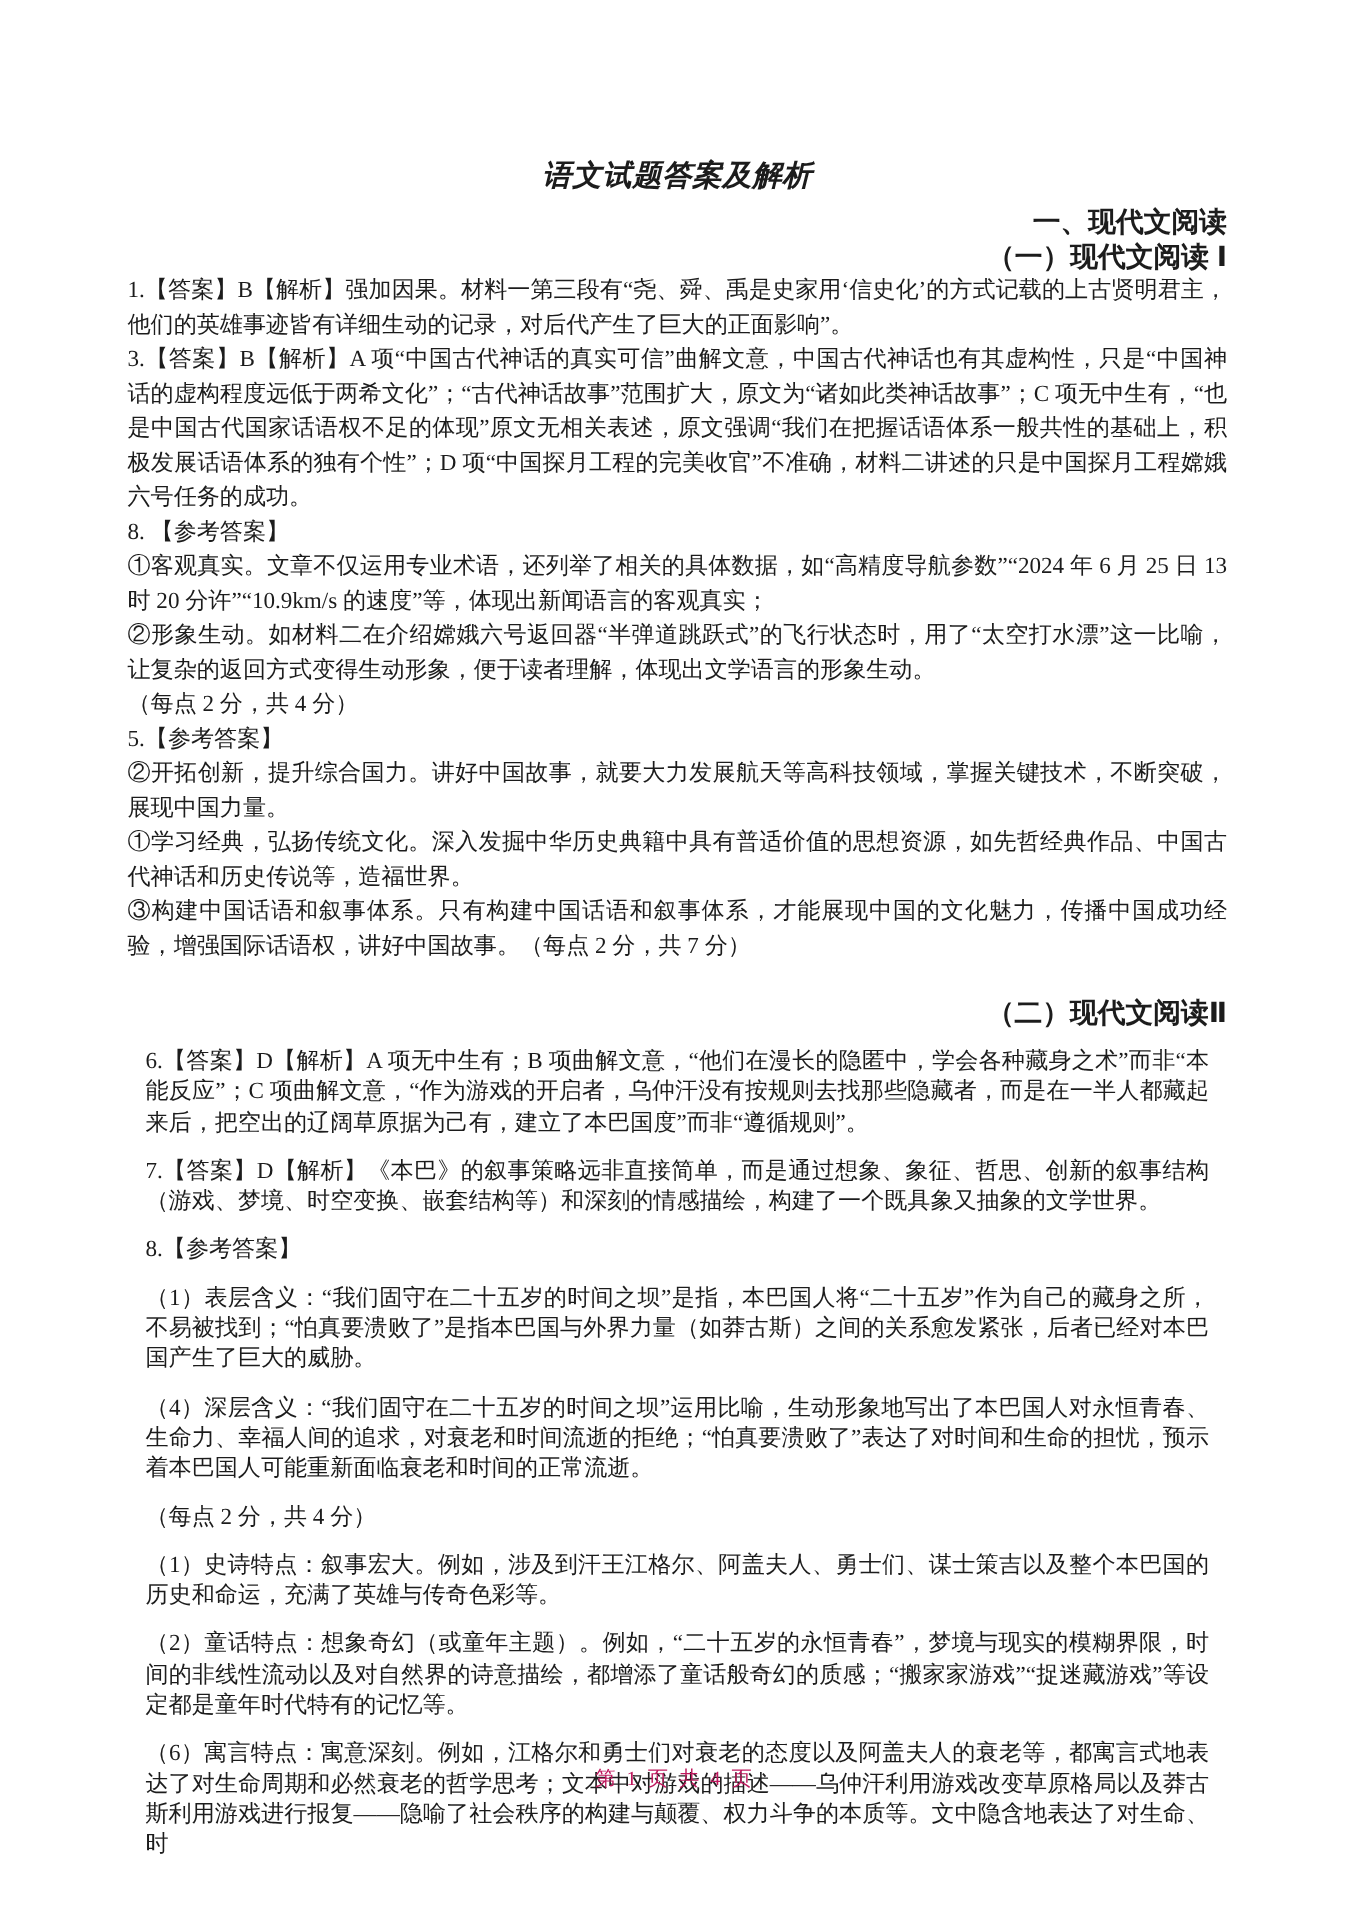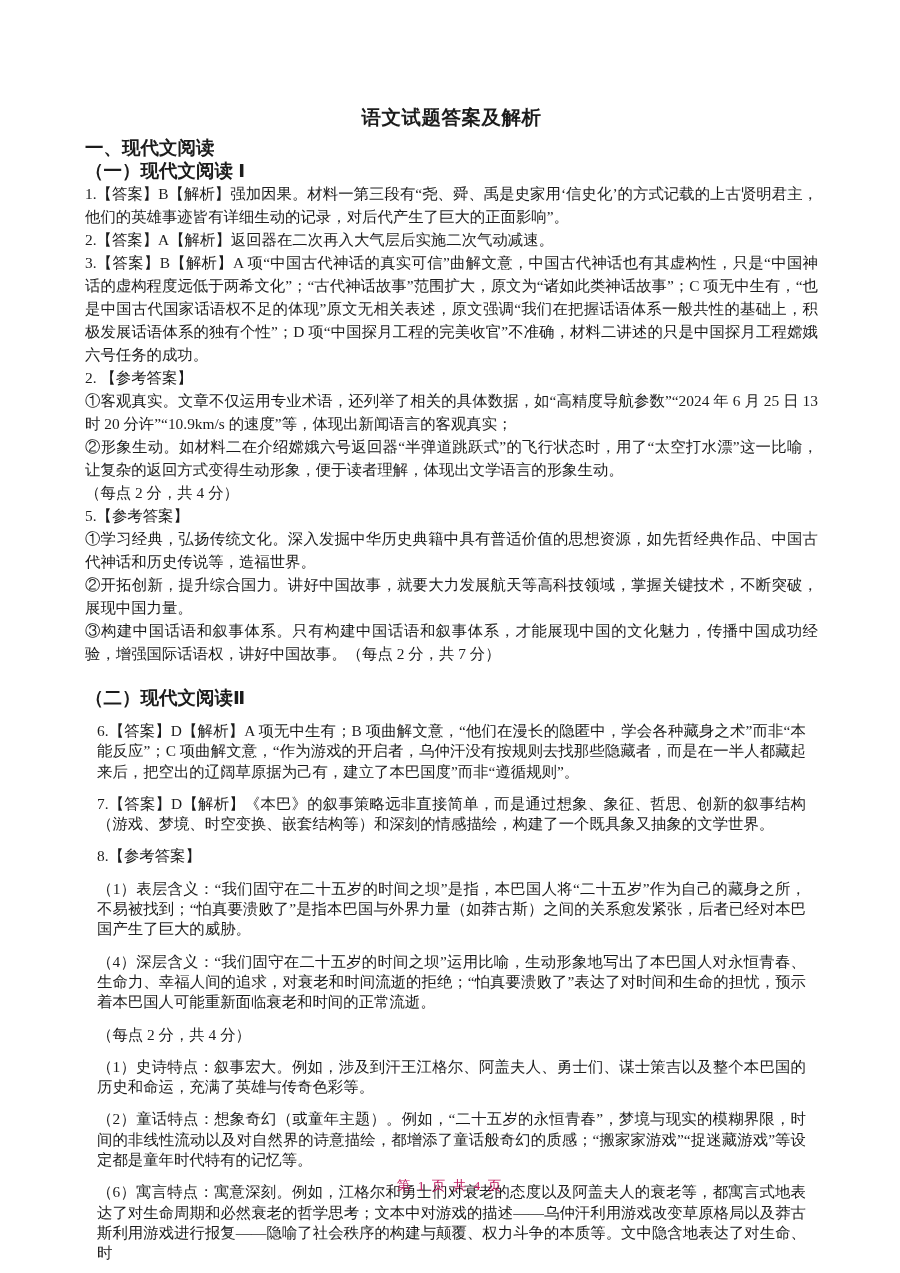--- a/index.html
+++ b/index.html
@@ -21,27 +21,29 @@
     overflow: hidden;
   }
   .doc-title {
     margin: 0 0 5px 0;
     text-align: center;
     font-family: "Liberation Sans", "DejaVu Sans", sans-serif;
     font-weight: bold;
     font-size: 19.5px;
     line-height: 27px;
     letter-spacing: 0.5px;
+    font-style: italic;
   }
   .part-heading, .sub-heading {
     margin: 0;
     font-family: "Liberation Sans", "DejaVu Sans", sans-serif;
     font-weight: bold;
     font-size: 18.5px;
     line-height: 23px;
+    text-align: right;
   }
   .sec-a p {
     margin: 0;
     line-height: 23px;
     text-align: justify;
   }
   .sec-b p {
     margin: 12px;
     line-height: 20.3px;
     text-align: justify;
@@ -69,29 +71,28 @@
 
 <div class="page">
 
   <h1 class="doc-title">语文试题答案及解析</h1>
 
   <h2 class="part-heading">一、现代文阅读</h2>
 
   <section class="sec-a">
     <h3 class="sub-heading">（一）现代文阅读 Ⅰ</h3>
     <p>1.【答案】B【解析】强加因果。材料一第三段有“尧、舜、禹是史家用‘信史化’的方式记载的上古贤明君主，他们的英雄事迹皆有详细生动的记录，对后代产生了巨大的正面影响”。</p>
-    <p>2.【答案】A【解析】返回器在二次再入大气层后实施二次气动减速。</p>
     <p>3.【答案】B【解析】A 项“中国古代神话的真实可信”曲解文意，中国古代神话也有其虚构性，只是“中国神话的虚构程度远低于两希文化”；“古代神话故事”范围扩大，原文为“诸如此类神话故事”；C 项无中生有，“也是中国古代国家话语权不足的体现”原文无相关表述，原文强调“我们在把握话语体系一般共性的基础上，积极发展话语体系的独有个性”；D 项“中国探月工程的完美收官”不准确，材料二讲述的只是中国探月工程嫦娥六号任务的成功。</p>
-    <p>2. 【参考答案】</p>
+    <p>8. 【参考答案】</p>
     <p>①客观真实。文章不仅运用专业术语，还列举了相关的具体数据，如“高精度导航参数”“2024 年 6 月 25 日 13 时 20 分许”“10.9km/s 的速度”等，体现出新闻语言的客观真实；</p>
     <p>②形象生动。如材料二在介绍嫦娥六号返回器“半弹道跳跃式”的飞行状态时，用了“太空打水漂”这一比喻，让复杂的返回方式变得生动形象，便于读者理解，体现出文学语言的形象生动。</p>
     <p>（每点 2 分，共 4 分）</p>
     <p>5.【参考答案】</p>
+    <p>②开拓创新，提升综合国力。讲好中国故事，就要大力发展航天等高科技领域，掌握关键技术，不断突破，展现中国力量。</p>
     <p>①学习经典，弘扬传统文化。深入发掘中华历史典籍中具有普适价值的思想资源，如先哲经典作品、中国古代神话和历史传说等，造福世界。</p>
-    <p>②开拓创新，提升综合国力。讲好中国故事，就要大力发展航天等高科技领域，掌握关键技术，不断突破，展现中国力量。</p>
     <p>③构建中国话语和叙事体系。只有构建中国话语和叙事体系，才能展现中国的文化魅力，传播中国成功经验，增强国际话语权，讲好中国故事。（每点 2 分，共 7 分）</p>
   </section>
 
   <div class="section-gap"></div>
 
   <section class="sec-b">
     <h3 class="sub-heading">（二）现代文阅读Ⅱ</h3>
     <p>6.【答案】D【解析】A 项无中生有；B 项曲解文意，“他们在漫长的隐匿中，学会各种藏身之术”而非“本能反应”；C 项曲解文意，“作为游戏的开启者，乌仲汗没有按规则去找那些隐藏者，而是在一半人都藏起来后，把空出的辽阔草原据为己有，建立了本巴国度”而非“遵循规则”。</p>
     <p>7.【答案】D【解析】《本巴》的叙事策略远非直接简单，而是通过想象、象征、哲思、创新的叙事结构（游戏、梦境、时空变换、嵌套结构等）和深刻的情感描绘，构建了一个既具象又抽象的文学世界。</p>
     <p>8.【参考答案】</p>

